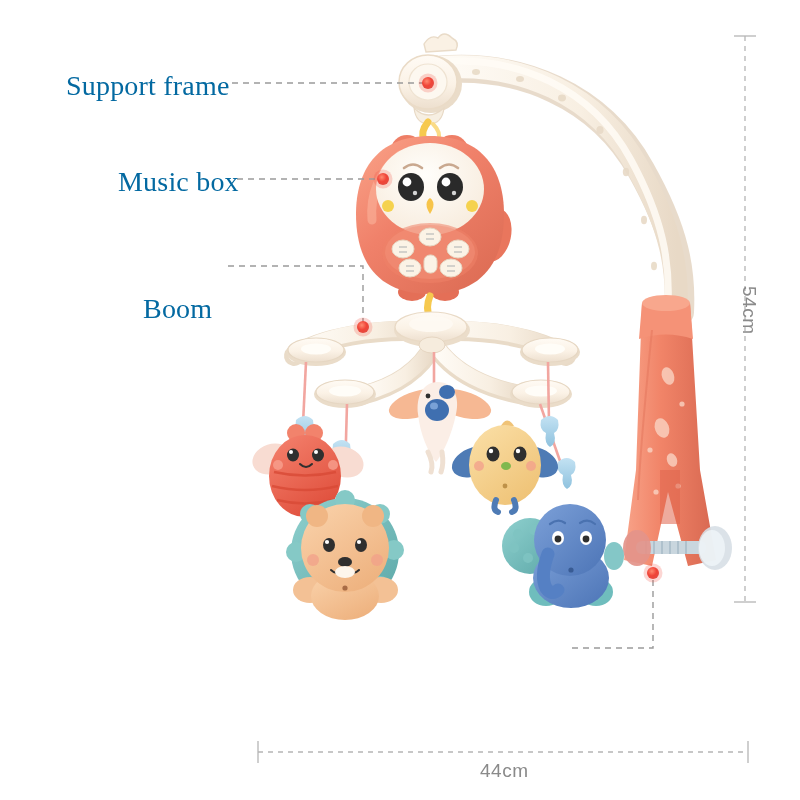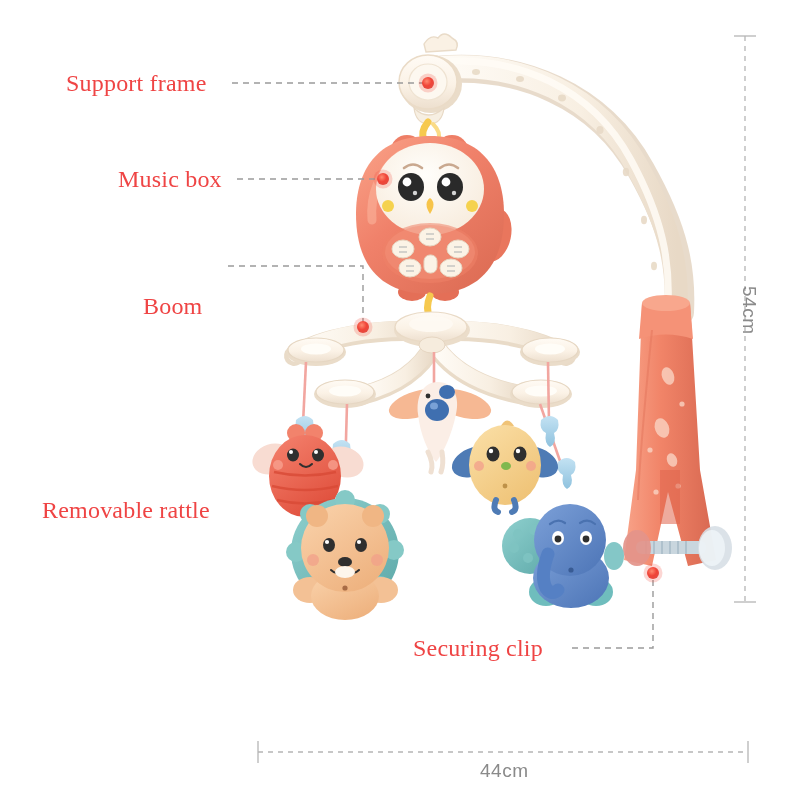--- a/index.html
+++ b/index.html
@@ -11,22 +11,22 @@
     position: relative;
     width: 800px;
     height: 800px;
     background: #ffffff;
     overflow: hidden;
     font-family: "Liberation Serif", serif;
   }
   .callout-label {
     position: absolute;
     font-family: "Liberation Serif", serif;
-    font-size: 24px;
-    color: #ef4444;
+    font-size: 28px;
+    color: #0369a1;
     white-space: nowrap;
     letter-spacing: 0.2px;
   }
   .dim-label {
     position: absolute;
     font-family: "Liberation Sans", sans-serif;
     font-size: 19px;
     color: #8a8a8a;
     white-space: nowrap;
     letter-spacing: 0.5px;
@@ -421,21 +421,19 @@
         </g>
       </g>
   </svg>
 
   <div class="callout-label" style="left:66px; top:70px;">Support frame</div>
 
   <div class="callout-label" style="left:118px; top:166px;">Music box</div>
 
   <div class="callout-label" style="left:143px; top:253px;margin-top:40px;">Boom</div>
 
-  <div class="callout-label" style="left:42px; top:497px;">Removable rattle</div>
-
-  <div class="callout-label" style="left:413px; top:635px;">Securing clip</div>
+
 
   <div class="dim-label vertical" style="left:760px; top:286px;">54cm</div>
 
   <div class="dim-label" style="left:480px; top:760px;">44cm</div>
 
 </div>
 
 </body></html>

